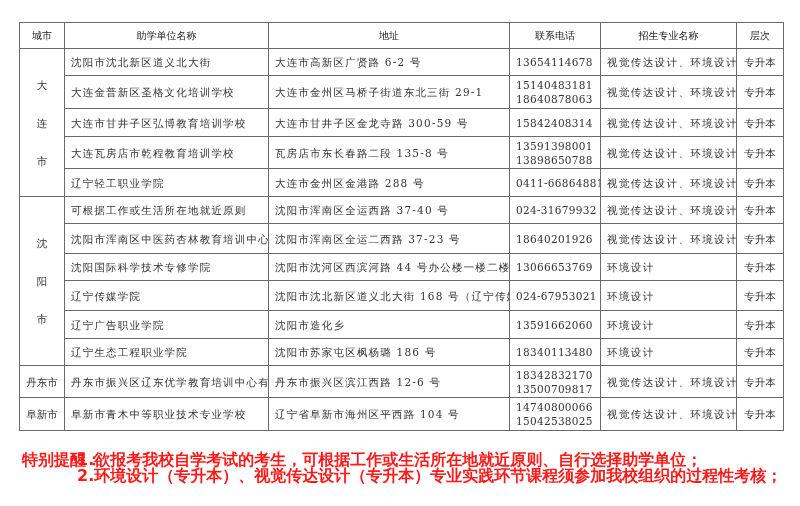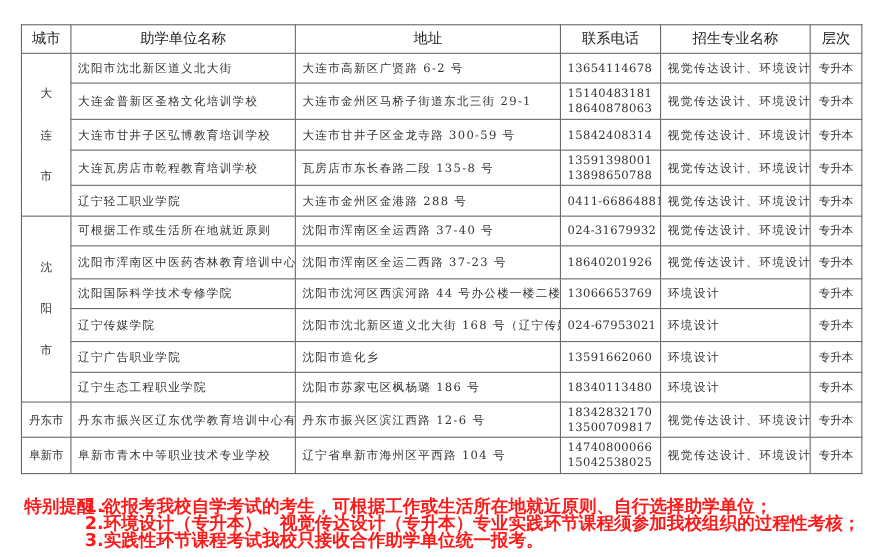--- a/index.html
+++ b/index.html
@@ -3,21 +3,21 @@
 <meta charset="utf-8">
 <style>
   html, body { margin: 0; padding: 0; background: #ffffff; }
   body { width: 800px; height: 506px; position: relative; overflow: hidden;
          font-family: "DejaVu Serif", "Liberation Serif", serif; color: #333; }
   table.grid { position: absolute; left: 19px; top: 22px; border-collapse: collapse;
                table-layout: fixed; width: 764px; }
   table.grid td, table.grid th { border: 1px solid #6a6a6a; font-size: 10.5px; line-height: 14px;
                padding: 0 6px; vertical-align: middle; white-space: nowrap; overflow: hidden; }
   table.grid th { font-family: "DejaVu Sans", "Liberation Sans", sans-serif; font-weight: normal;
-               font-size: 13px; text-align: center; height: 25px; color: #222; }
+               font-size: 10px; text-align: center; height: 25px; color: #222; }
   td.city { text-align: center; padding: 0; }
   td.city.vertical span { display: block; line-height: 38px; }
   td.level, td.phone-cell { text-align: left; }
   td.level { text-align: center; padding: 0; }
   td.wrap { white-space: normal; }
   td.phone-cell span { display: block; letter-spacing: 0.3px; }
   td.name, td.addr { letter-spacing: 1.2px; }
   td.major { letter-spacing: 1.4px; }
   .notes { position: absolute; left: 22px; top: 452px; font-family: "DejaVu Sans", "Liberation Sans", sans-serif;
            color: #ff1a1a; font-size: 16px; font-weight: bold; line-height: 15.5px; }
@@ -184,16 +184,13 @@
     </tbody>
 </table>
 
 <div class="notes">
   <div class="line">
     <span class="label">特别提醒：</span><span>1.欲报考我校自学考试的考生，可根据工作或生活所在地就近原则、自行选择助学单位；</span>
   </div>
   <div class="line">
     <span class="indent"></span><span>2.环境设计（专升本）、视觉传达设计（专升本）专业实践环节课程须参加我校组织的过程性考核；</span>
   </div>
-  <div class="line">
-    <span class="indent"></span><span>3.实践性环节课程考试我校只接收合作助学单位统一报考。</span>
-  </div>
 </div>
 
 </body></html>

